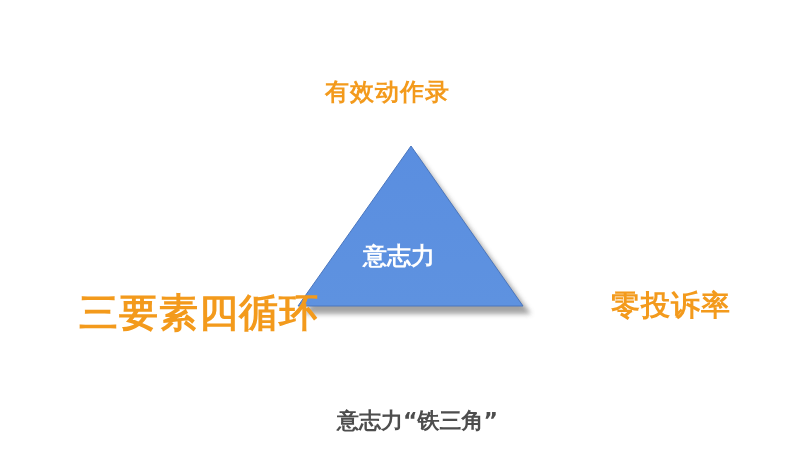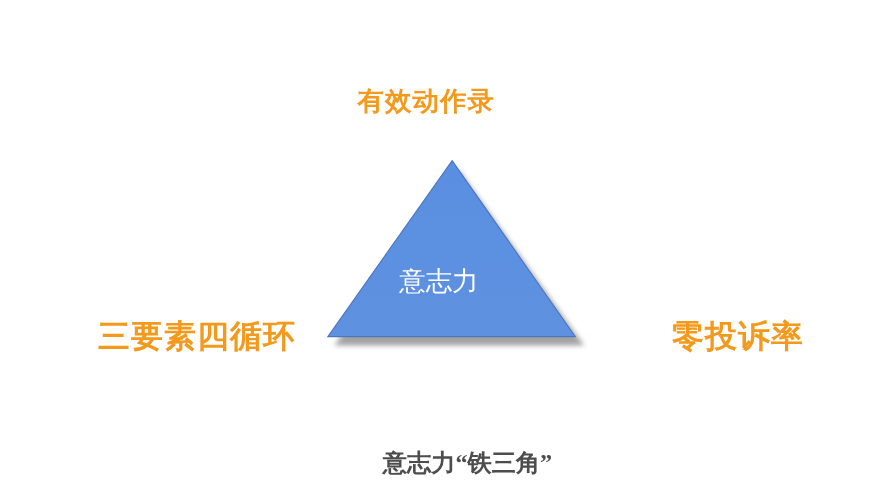--- a/index.html
+++ b/index.html
@@ -1,24 +1,24 @@
 <!DOCTYPE html>
 <html><head>
 <meta charset="utf-8">
 <style>
   html, body { margin:0; padding:0; }
   body { width:810px; height:455px; background:#ffffff; position:relative; overflow:hidden;
          font-family:"DejaVu Sans", "Liberation Sans", sans-serif; }
   .label { position:absolute; font-weight:bold; white-space:nowrap; color:#f39a1c; }
   #top-label { left:325px; top:76px; font-size:24px; letter-spacing:1px; }
-  #left-label { left:89px; top:286px; font-size:29px; letter-spacing:1px; }
+  #left-label { left:79px; top:286px; font-size:39px; letter-spacing:1px; }
   #right-label { left:571px; top:286px; font-size:29px; letter-spacing:1px;margin-left:40px; }
-  #caption { left:348px; top:406px; font-size:22px; color:#4d4d4d;font-family:Liberation Serif, serif; }
+  #caption { left:337px; top:406px; font-size:22px; color:#4d4d4d; }
   svg { position:absolute; left:0; top:0; }
-  #center-text { position:absolute; left:363px; top:240px; font-size:24px; font-weight:normal; color:#ffffff; }
+  #center-text { position:absolute; left:363px; top:240px; font-size:24px; font-weight:bold; color:#ffffff; }
 </style>
 </head>
 <body>
 
 <svg width="810" height="455">
   <defs>
     <filter id="blur" x="-10%" y="-10%" width="130%" height="130%">
       <feGaussianBlur stdDeviation="2.5"></feGaussianBlur>
     </filter>
     <linearGradient id="grad" x1="0" y1="0" x2="0" y2="1">

